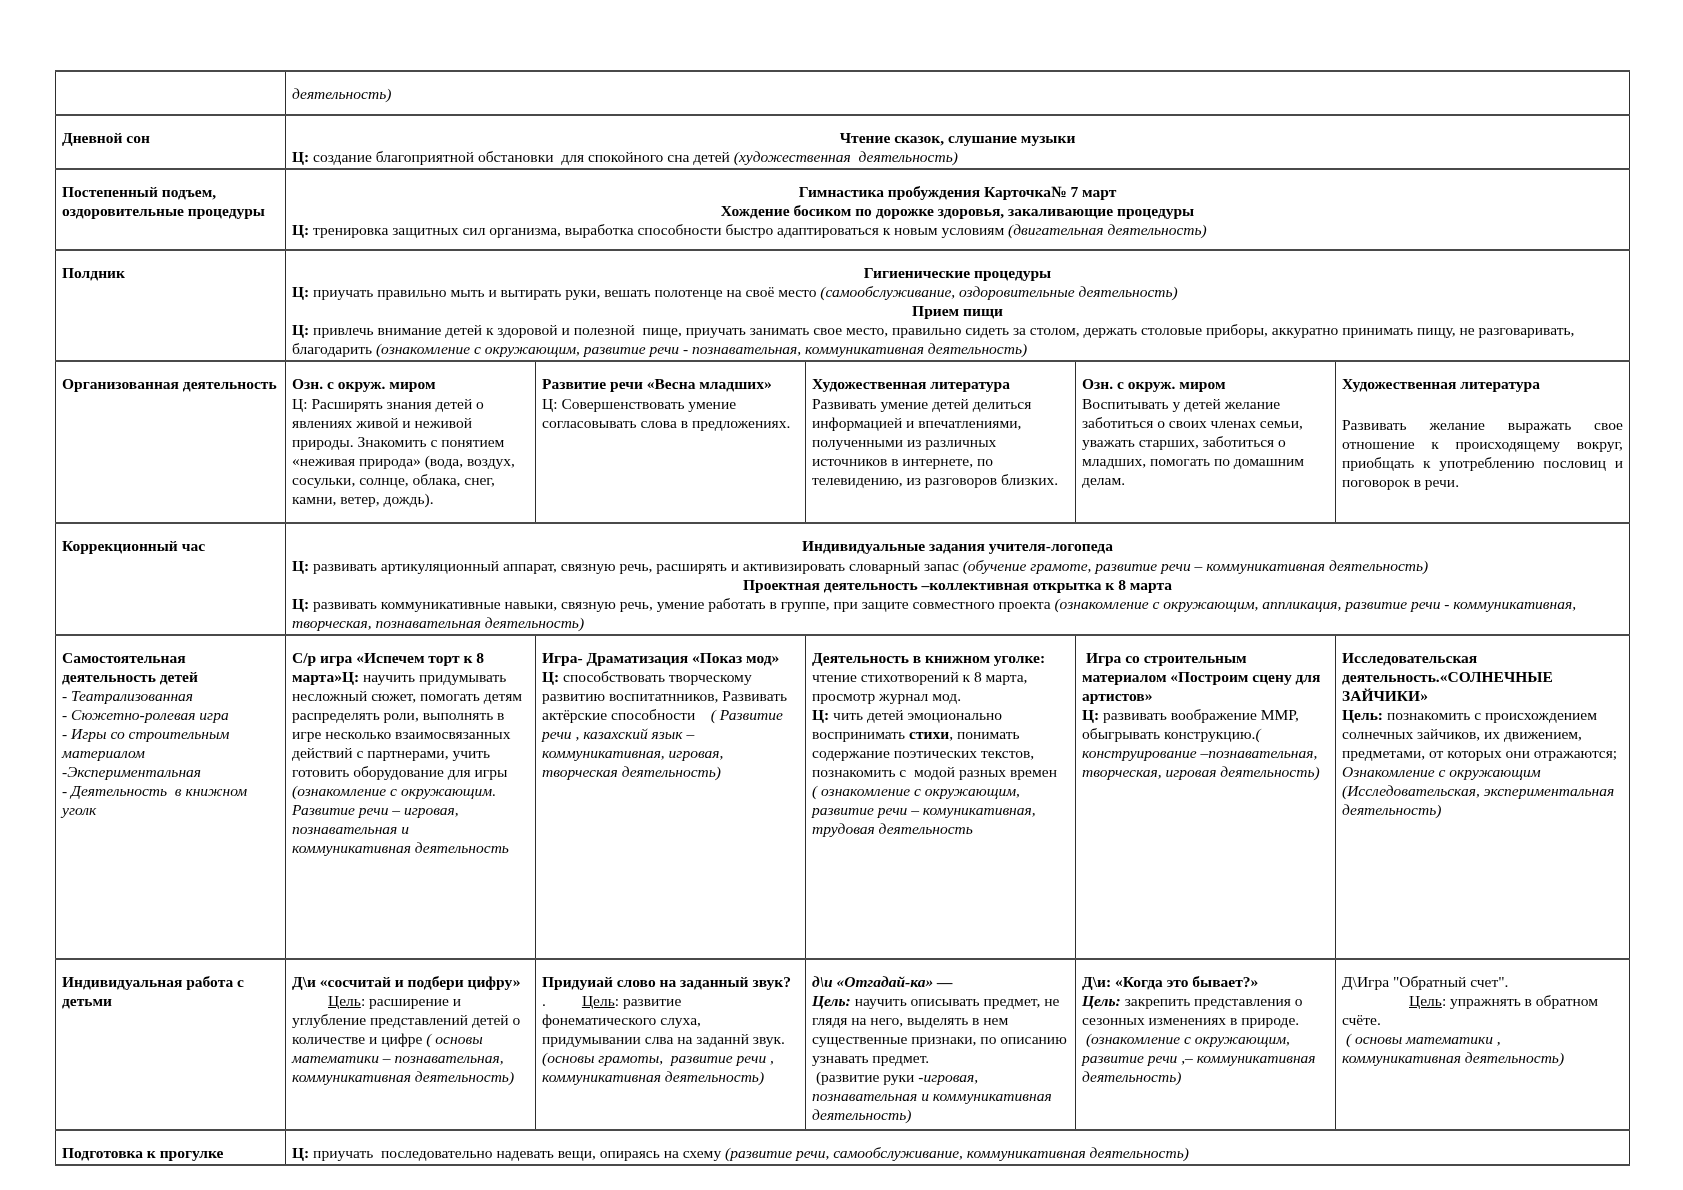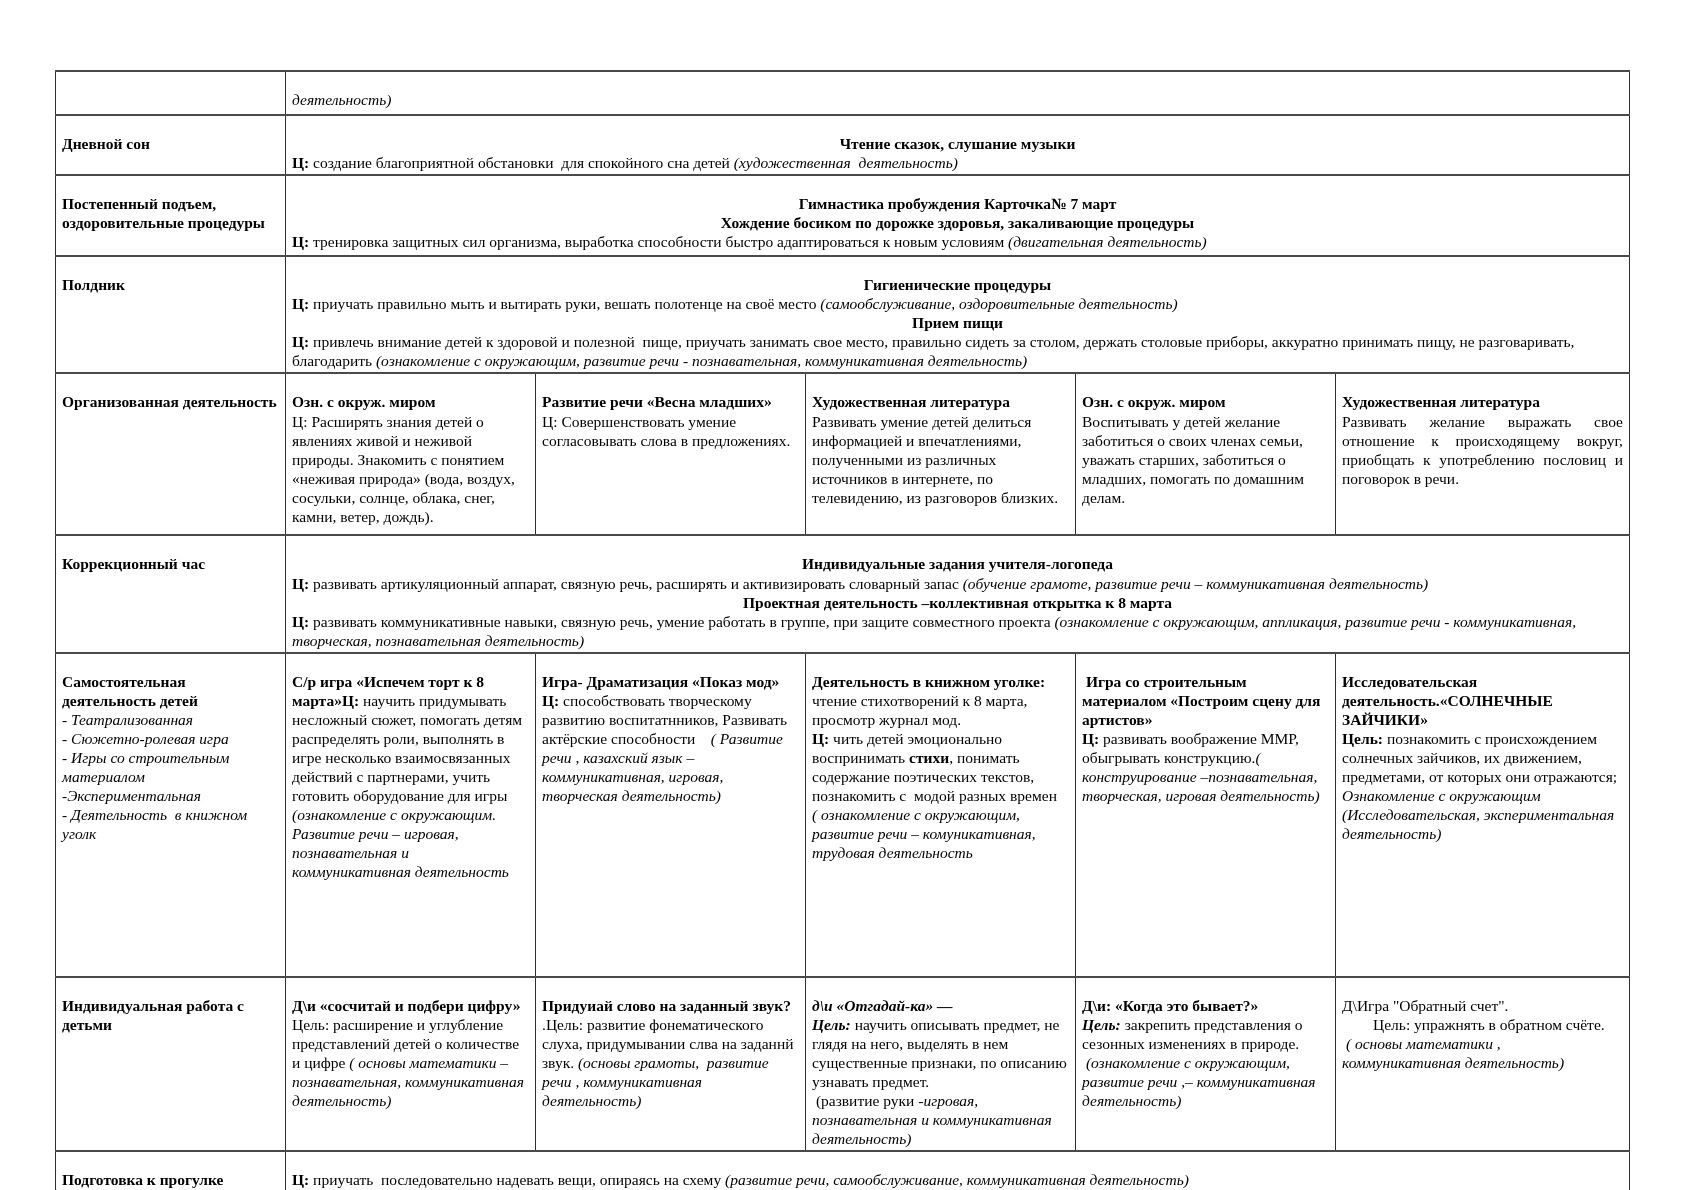--- a/index.html
+++ b/index.html
@@ -16,33 +16,33 @@
     width:1574px;
     border-collapse:collapse;
     table-layout:fixed;
   }
   table.plan td{
     border-left:1.5px solid #2e2e2e;
     border-right:1.5px solid #2e2e2e;
     border-top:2.5px solid #4a4a4a;
     border-bottom:2.5px solid #4a4a4a;
     vertical-align:top;
-    padding:18px 6px 2px 6px;
+    padding:12px 6px 2px 6px;
     font-size:15.5px;
     line-height:1.23;
     background:#fff;
   }
   td.label-cell{font-weight:bold;padding-left:8px;}
   td.label-cell .sub{font-weight:normal;font-style:italic;}
   .block{white-space:pre-wrap;}
   .al-c{text-align:center;}
-  .al-j{text-align:justify;white-space:normal;}
+  .al-j{text-align:justify;white-space:normal;margin-top:21px;}
   .b{font-weight:bold;}
   .i{font-style:italic;}
-  .u{}
+  .u{text-decoration:underline;margin-left:36px;}
 </style>
 </head>
 <body>
 
 <div class="page">
   <table class="plan">
     <colgroup>
       <col style="width:230px">
         <col style="width:250px">
         <col style="width:270px">

